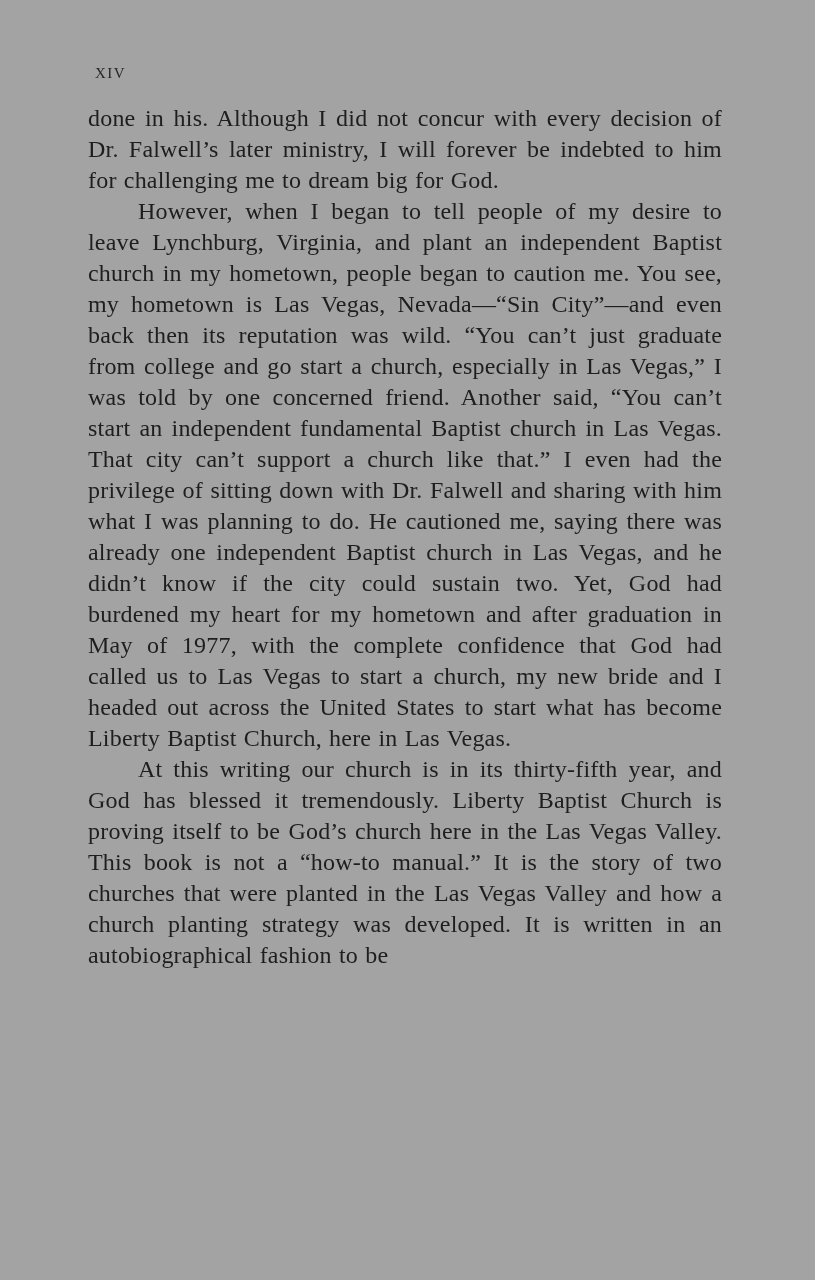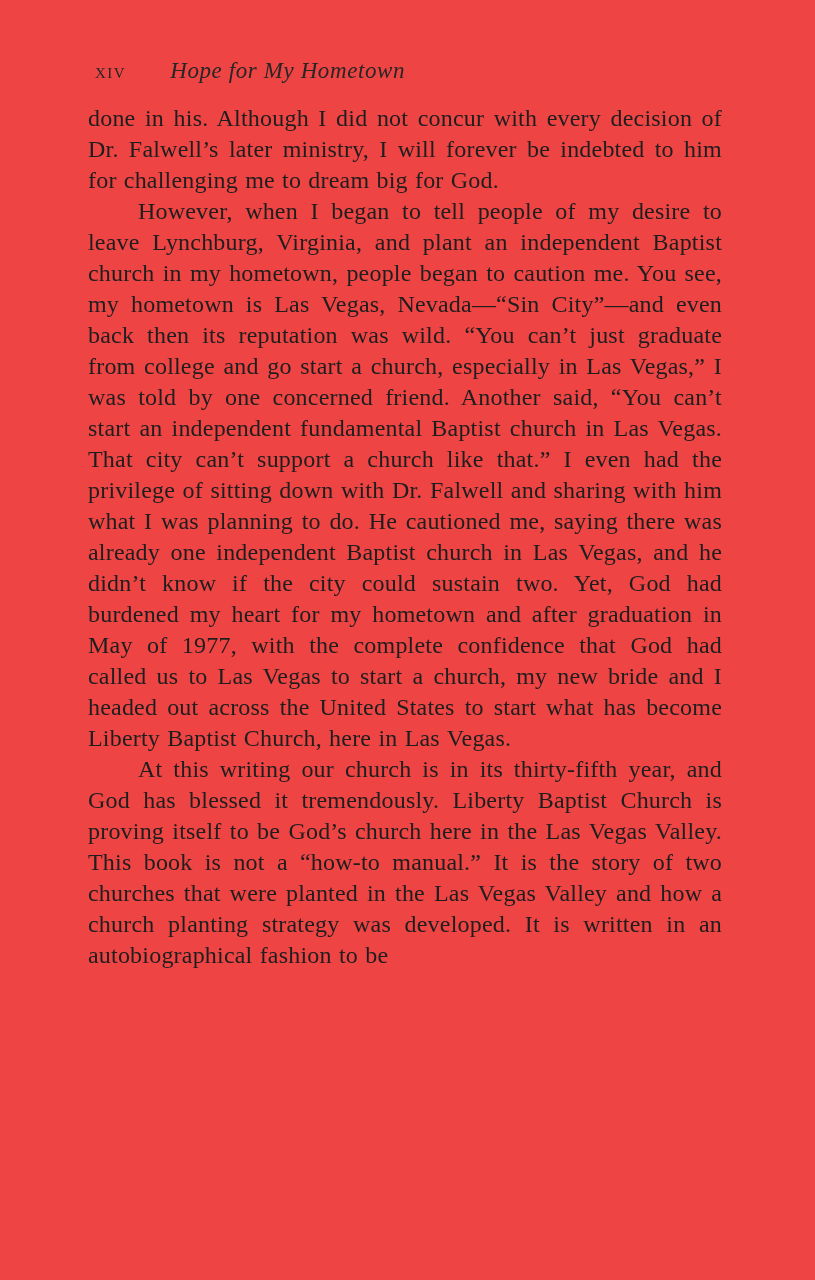--- a/index.html
+++ b/index.html
@@ -9,21 +9,21 @@
   body {
     width: 815px;
     height: 1280px;
     background: #ffffff;
     font-family: "Liberation Serif", serif;
   }
   .page {
     position: relative;
     width: 815px;
     height: 1280px;
-    background: #ef4444;
+    background: #a3a3a3;
     color: #1e1e1e;
     overflow: hidden;
   }
   .page-header {
     position: absolute;
     top: 58px;
     left: 95px;
     right: 93px;
     display: flex;
     align-items: baseline;
@@ -61,21 +61,20 @@
     text-indent: 50px;
   }
 </style>
 </head>
 <body>
 
 <div class="page">
 
   <header class="page-header">
     <span class="folio">xiv</span>
-    <span class="running-title">Hope for My Hometown</span>
   </header>
 
   <main class="body-text">
     <p>done in his. Although I did not concur with every decision of Dr. Falwell’s later ministry, I will forever be indebted to him for challenging me to dream big for God.</p>
     <p class="indent">However, when I began to tell people of my desire to leave Lynchburg, Virginia, and plant an independent Baptist church in my hometown, people began to caution me. You see, my hometown is Las Vegas, Nevada—“Sin City”—and even back then its reputation was wild. “You can’t just graduate from college and go start a church, especially in Las Vegas,” I was told by one concerned friend. Another said, “You can’t start an independent fundamental Baptist church in Las Vegas. That city can’t support a church like that.” I even had the privilege of sitting down with Dr. Falwell and sharing with him what I was planning to do. He cautioned me, saying there was already one independent Baptist church in Las Vegas, and he didn’t know if the city could sustain two. Yet, God had burdened my heart for my hometown and after graduation in May of 1977, with the complete confidence that God had called us to Las Vegas to start a church, my new bride and I headed out across the United States to start what has become Liberty Baptist Church, here in Las Vegas.</p>
     <p class="indent">At this writing our church is in its thirty-fifth year, and God has blessed it tremendously. Liberty Baptist Church is proving itself to be God’s church here in the Las Vegas Valley. This book is not a “how-to manual.” It is the story of two churches that were planted in the Las Vegas Valley and how a church planting strategy was developed. It is written in an autobiographical fashion to be</p>
   </main>
 
 </div>
 

